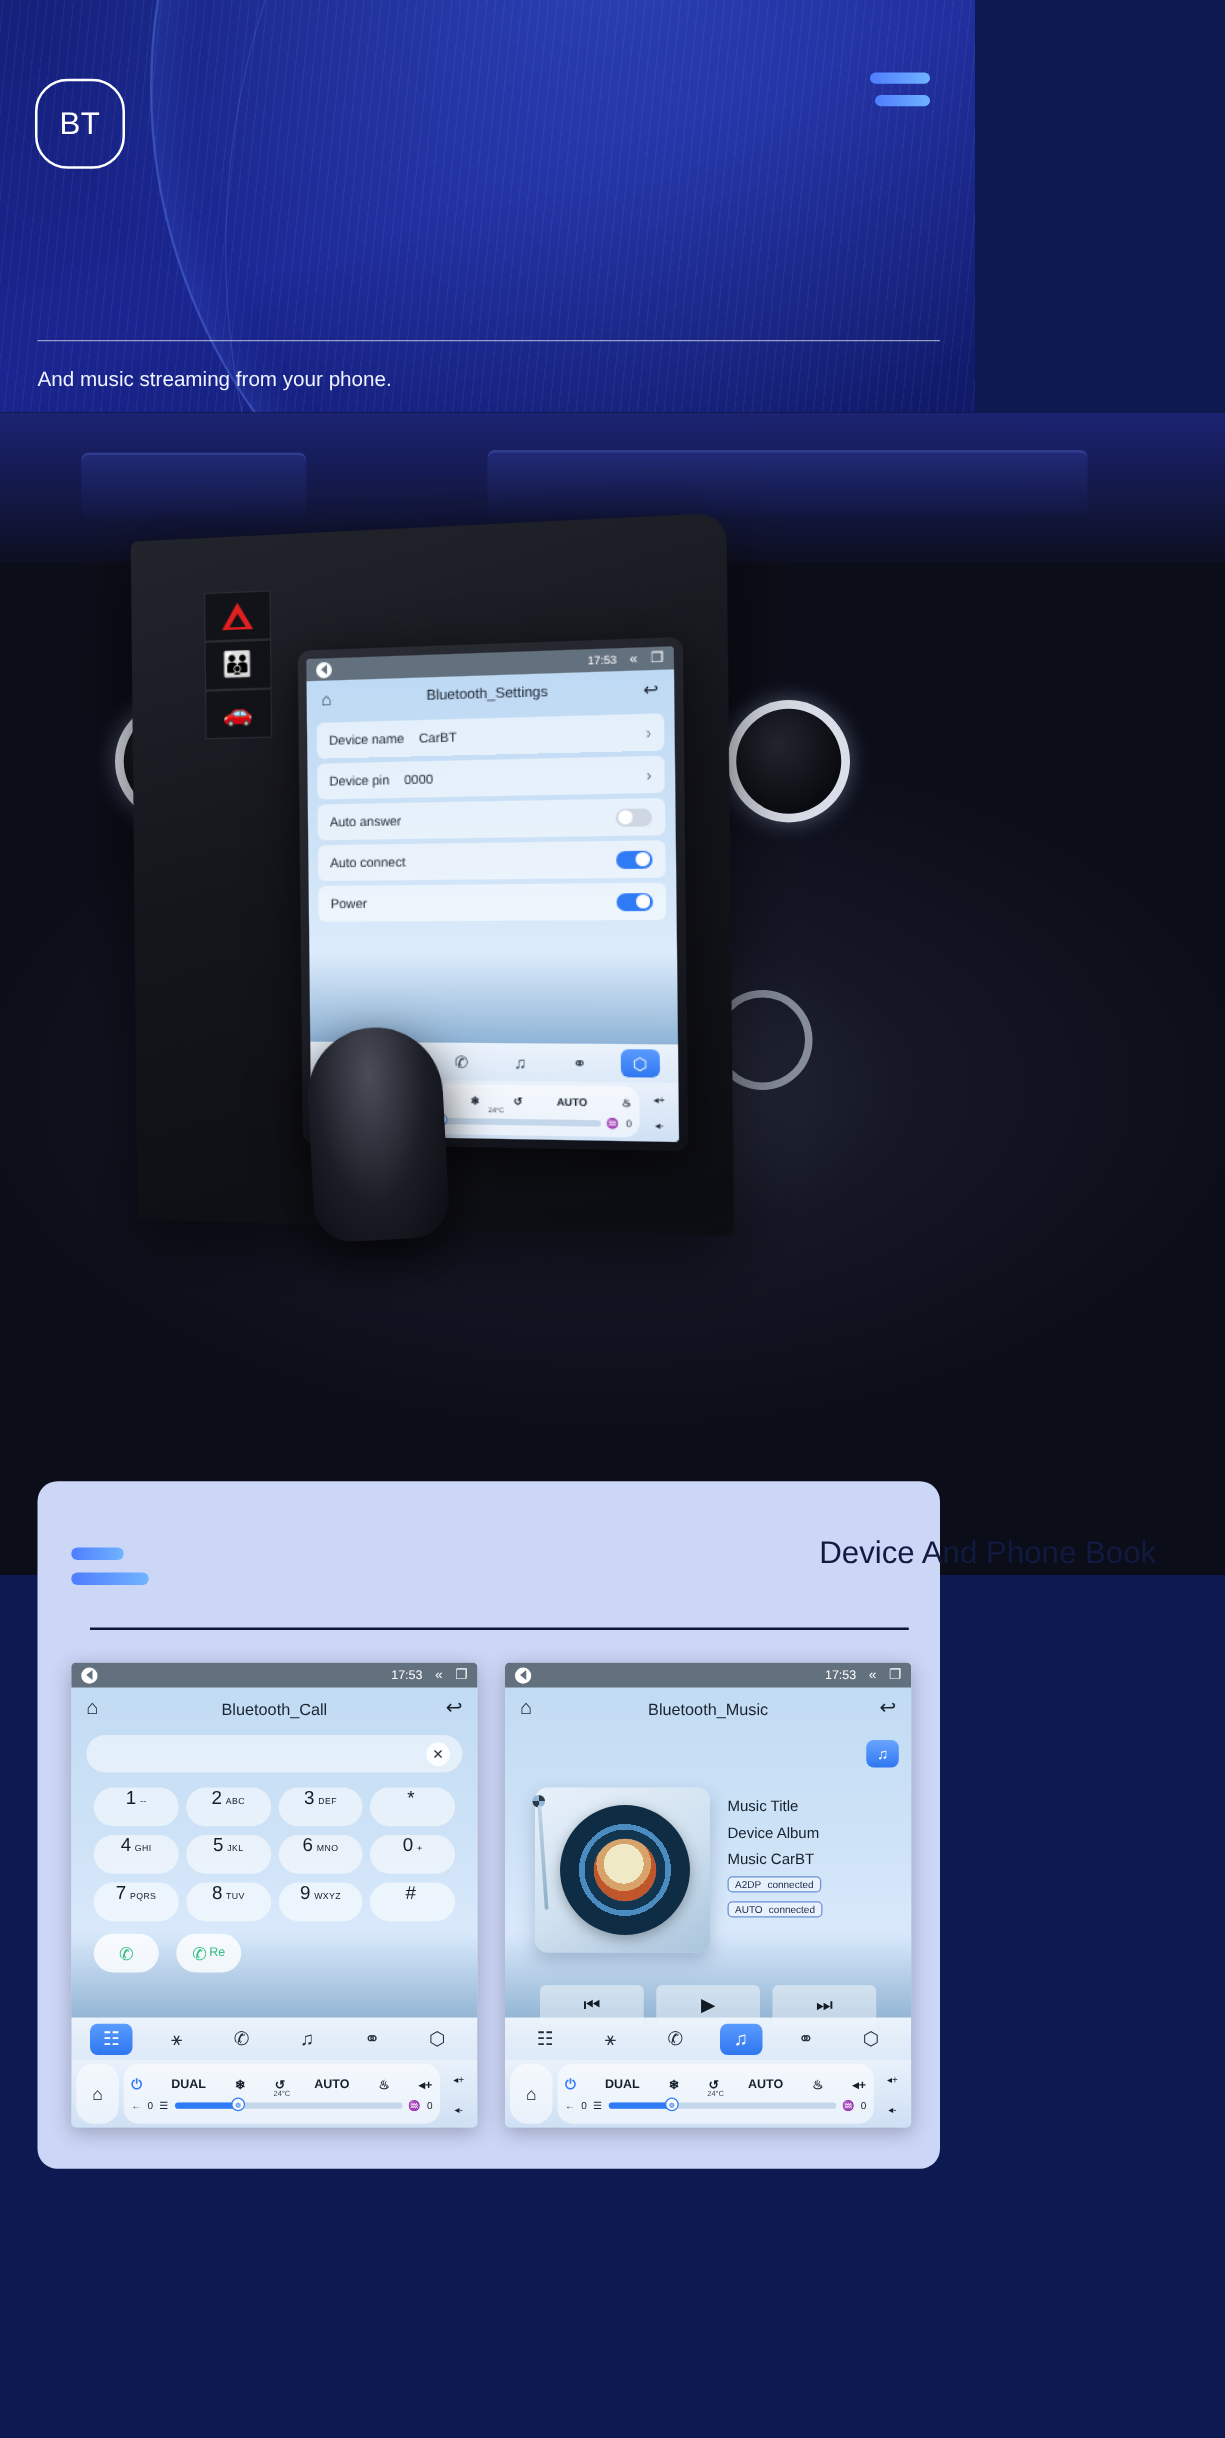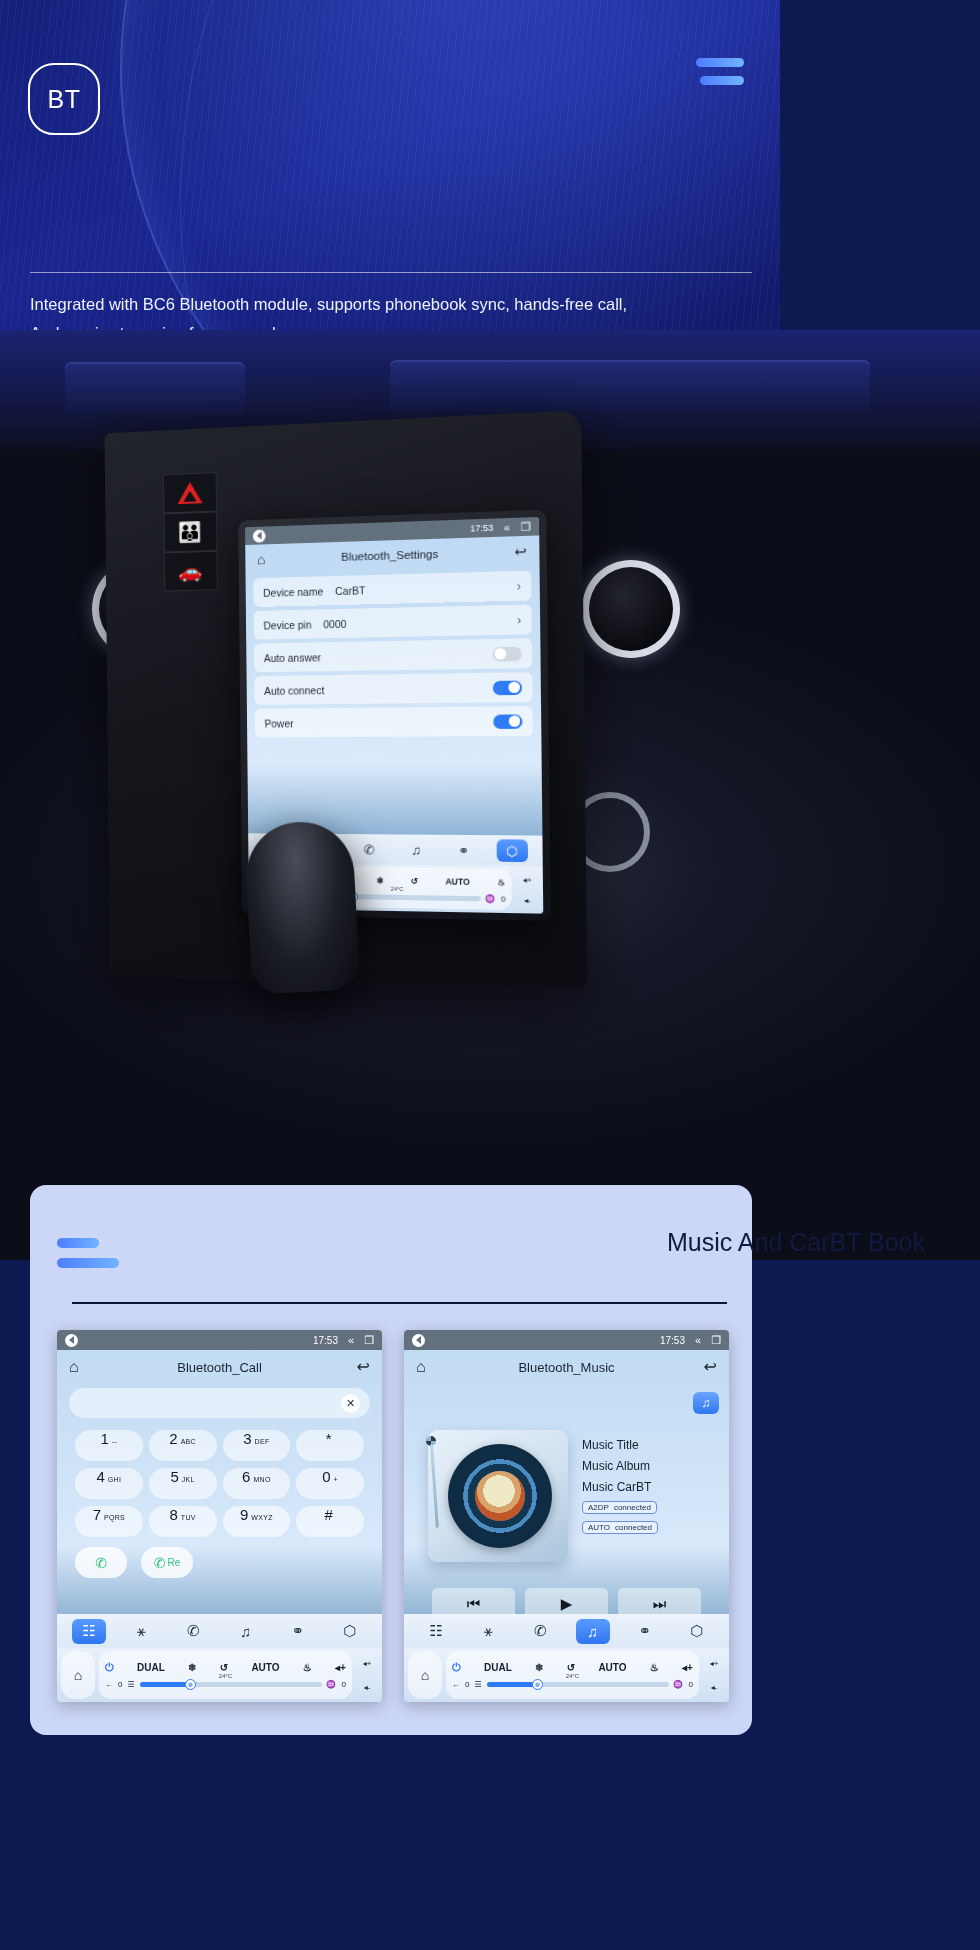--- a/index.html
+++ b/index.html
@@ -364,21 +364,20 @@
       <span>BT</span>
     </div>
 
     <div class="hamburger">
       <i></i>
       <i></i>
     </div>
 
     <div class="hero-rule"></div>
     <div class="hero-sub">
-      <div>Integrated with BC6 Bluetooth module, supports phonebook sync, hands-free call,</div>
       <div>And music streaming from your phone.</div>
     </div>
   </div>
 
   <div class="car">
     <div class="dash-top">
       <div class="vent l"></div>
       <div class="vent r"></div>
     </div>
 
@@ -487,21 +486,21 @@
     </div>
 
     <div class="shifter"></div>
   </div>
 
   <div class="card"></div>
   <div class="card-bars">
     <i></i>
     <i></i>
   </div>
-  <div class="card-title">Music And CarBT Book</div>
+  <div class="card-title">Device And Phone Book</div>
   <div class="card-rule"></div>
 
   <div class="phones">
 
     <div class="phone">
       <div class="statusbar">
         <div class="sb-circle"></div>
         <div class="sb-spacer"></div>
         <span>17:53</span>
         <span class="sb-ico">«</span>
@@ -638,21 +637,21 @@
 
       <div class="album-wrap">
         <div class="album"></div>
         <div class="vinyl"></div>
         <div class="tonearm"></div>
         <div class="tonearm-bar"></div>
       </div>
 
       <div class="meta">
         <div class="m">Music Title</div>
-        <div class="m">Music Album</div>
+        <div class="m">Device Album</div>
         <div class="m">Music CarBT</div>
         <div class="chip">
           <span>A2DP</span>
           <span>connected</span>
         </div>
         <div class="chip">
           <span>AUTO</span>
           <span>connected</span>
         </div>
       </div>

